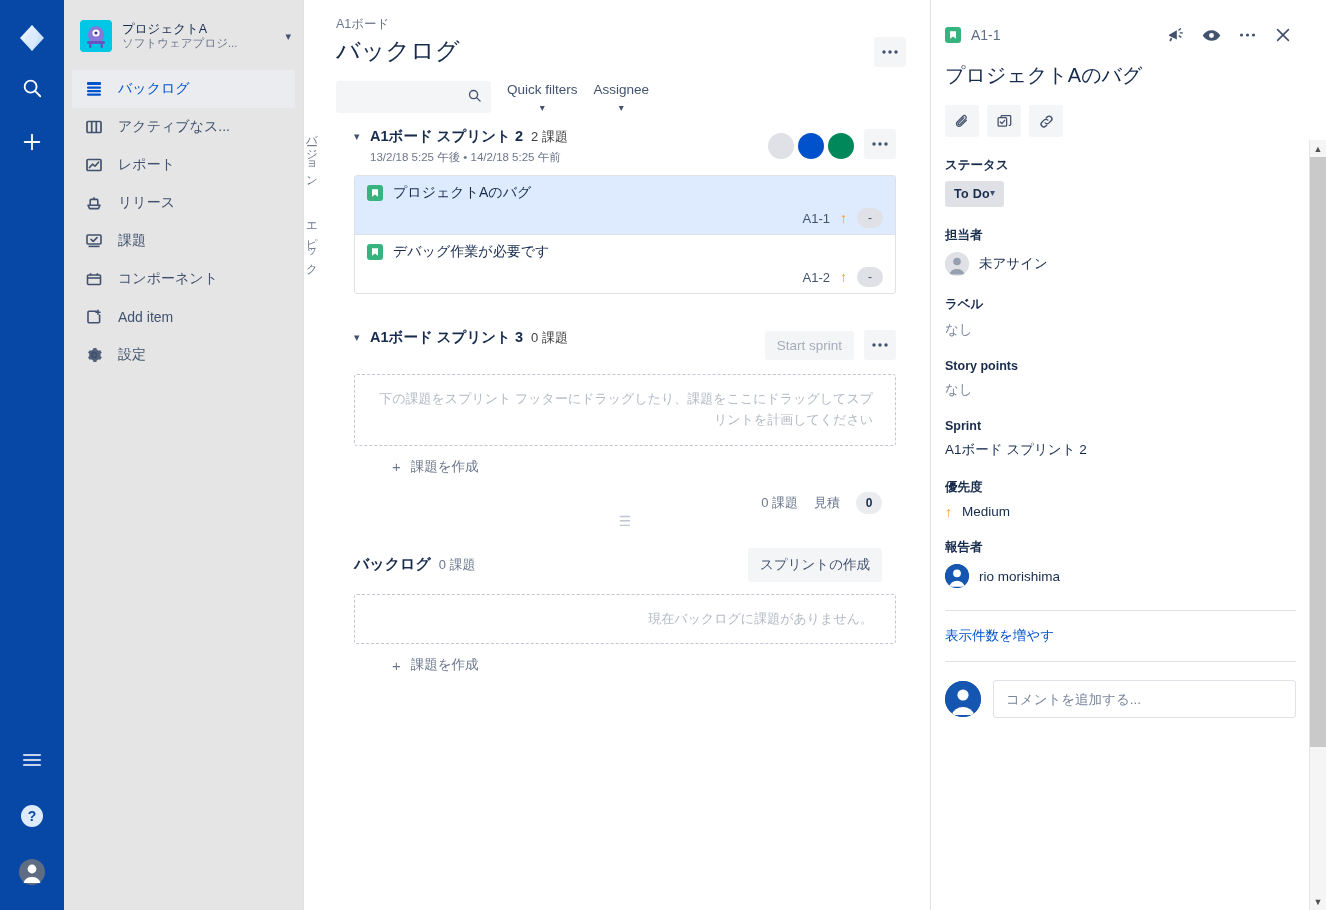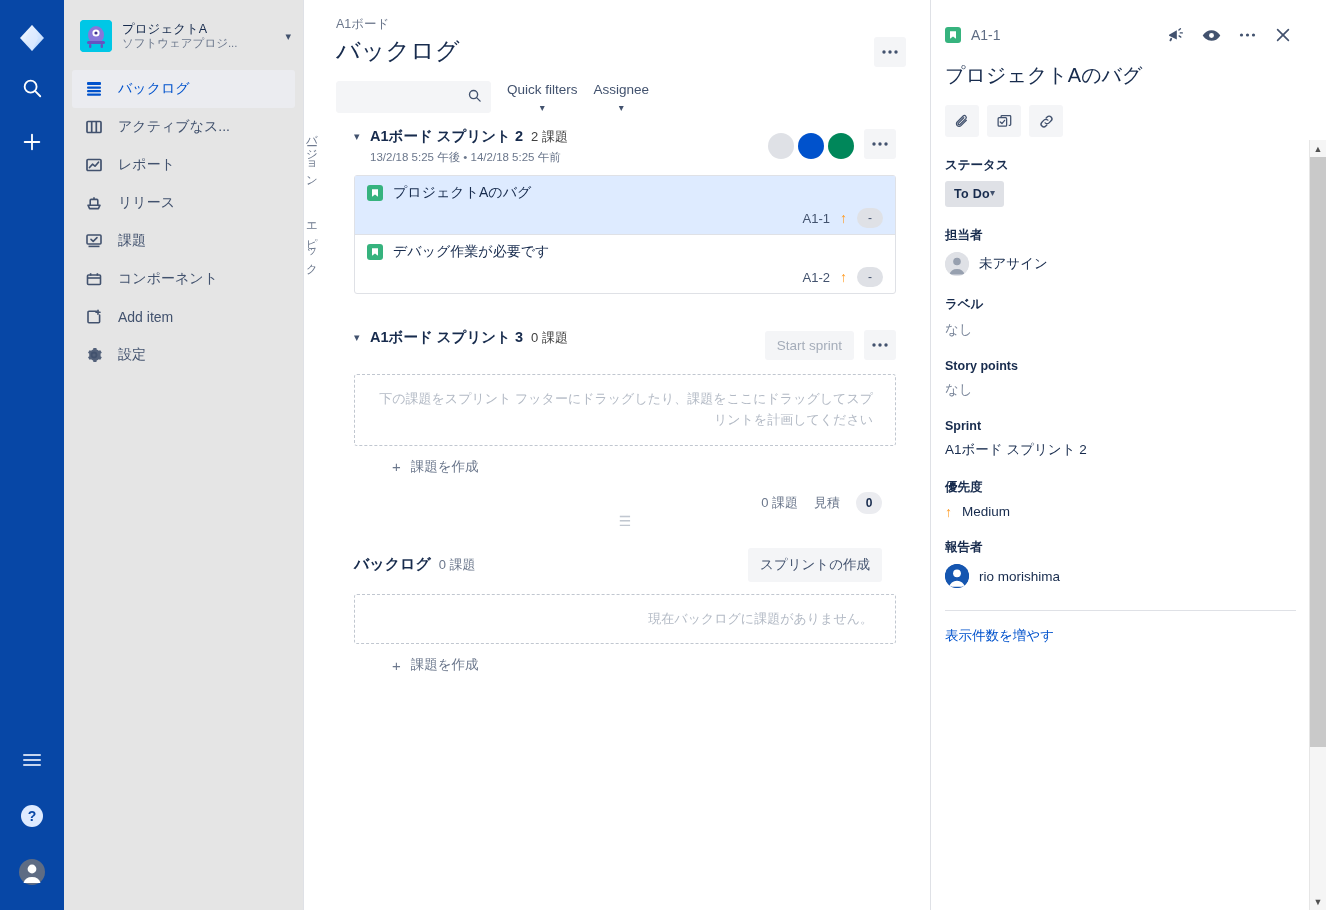--- a/index.html
+++ b/index.html
@@ -638,19 +638,29 @@
           <path d="M4.2 22.8a7.9 7.3 0 0 1 15.6 0z" fill="#fff"></path>
         </svg>
       </span>
       <span>rio morishima</span>
     </div>
   </div>
 
   <div class="d-divider"></div>
   <div class="showmore">表示件数を増やす</div>
 
+  <div class="commentrow">
+    <span class="avatar-md">
+      <svg width="36" height="36" viewBox="0 0 36 36">
+        <circle cx="18" cy="18" r="18" fill="#1556B0"></circle>
+        <circle cx="18" cy="14" r="5.6" fill="#fff"></circle>
+        <path d="M6.6 34a11.8 10.8 0 0 1 22.8 0z" fill="#fff"></path>
+      </svg>
+    </span>
+    <input class="comment-input" type="text" placeholder="コメントを追加する..." style="">
+  </div>
 
   <div class="scrollbar">
     <div class="sb-arrow">▲</div>
     <div class="sb-thumb"></div>
     <div class="sb-arrow bottom">▼</div>
   </div>
 </div>
 
 </body></html>

